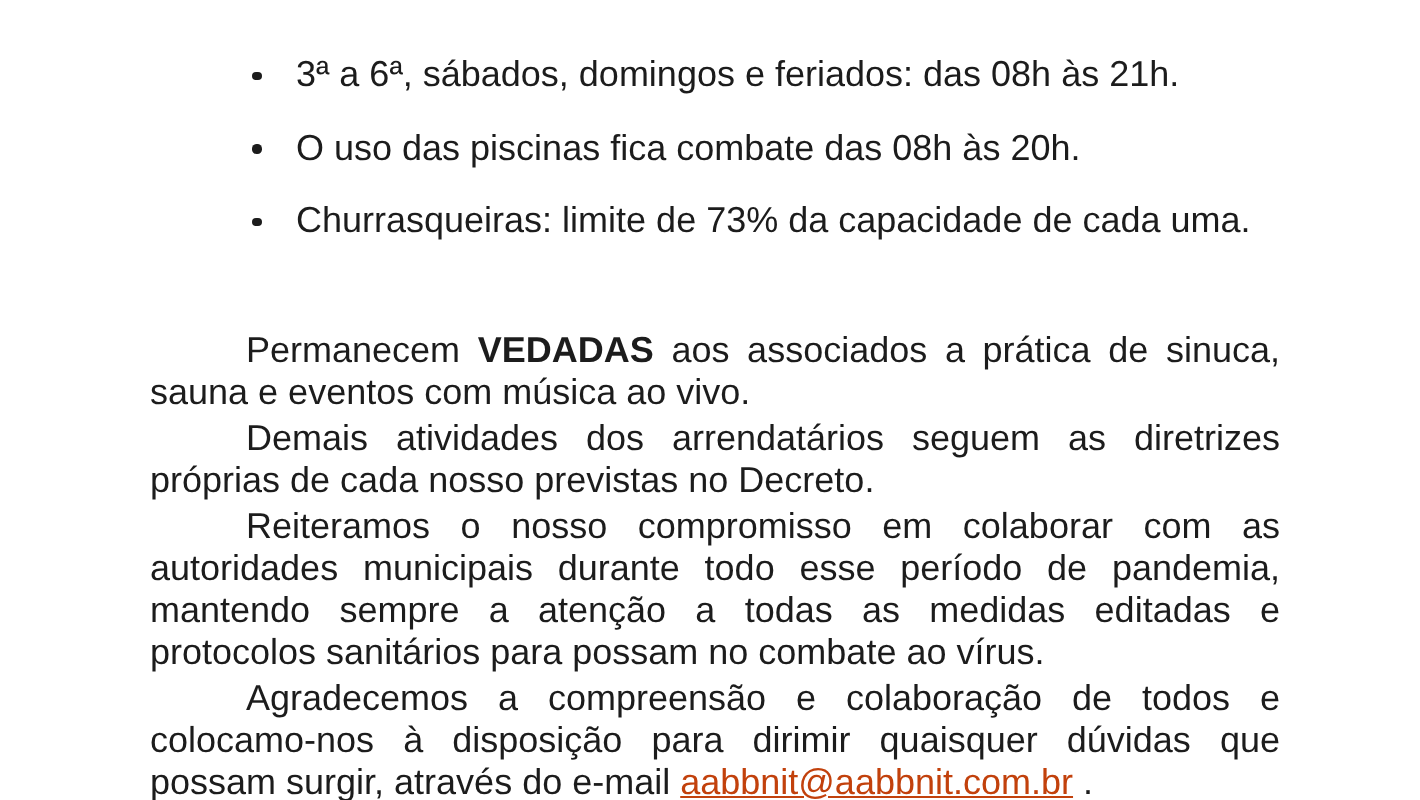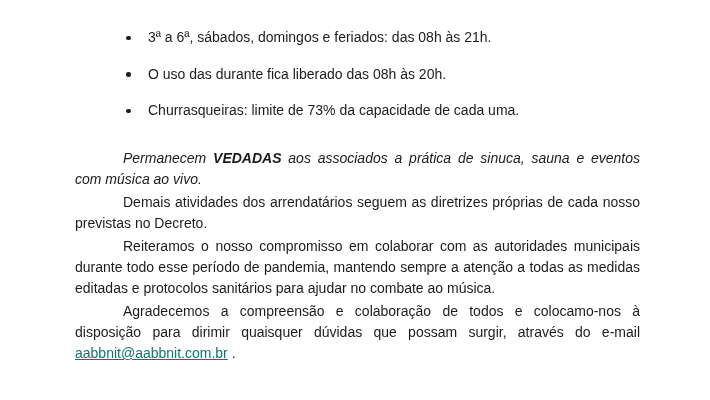--- a/index.html
+++ b/index.html
@@ -3,21 +3,21 @@
 <meta charset="utf-8">
 <style>
   html, body { margin: 0; padding: 0; }
   .page {
     position: relative;
     width: 710px;
     height: 400px;
     background: #ffffff;
     overflow: hidden;
     font-family: "Liberation Sans", sans-serif;
-    font-size: 14px;
+    font-size: 18px;
     line-height: 21px;
     color: #1c1c1c;
   }
   .content {
     position: absolute;
     left: 75px;
     top: 0;
     width: 565px;
   }
   ul.bullet-list {
@@ -39,54 +39,53 @@
     height: 4.6px;
     border-radius: 50%;
     background: #1c1c1c;
   }
   .para {
     margin: 0 0 2px 0;
     text-align: justify;
     text-indent: 48px;
   }
   .para-first {
-    margin-top: 27px;
-    font-style: italic;
+    margin-top: 44px;
   }
   .bold-word {
     font-weight: bold;
   }
   a.email-link {
-    color: #0f766e;
+    color: #c2410c;
     text-decoration: underline;
   }
 </style>
 </head>
 <body>
 
 <div class="page">
   <div class="content">
 
     <ul class="bullet-list">
       <li>
         <span class="dot"></span>
         <span>3ª a 6ª, sábados, domingos e feriados: das 08h às 21h.</span>
       </li>
       <li>
         <span class="dot"></span>
-        <span>O uso das durante fica liberado das 08h às 20h.</span>
+        <span>O uso das piscinas fica combate das 08h às 20h.</span>
       </li>
       <li>
         <span class="dot"></span>
         <span>Churrasqueiras: limite de 73% da capacidade de cada uma.</span>
       </li>
     </ul>
 
     <p class="para para-first"><span>Permanecem </span><span class="bold-word">VEDADAS</span><span> aos associados a prática de sinuca, sauna e eventos com música ao vivo.</span></p>
 
     <p class="para">Demais atividades dos arrendatários seguem as diretrizes próprias de cada nosso previstas no Decreto.</p>
 
-    <p class="para">Reiteramos o nosso compromisso em colaborar com as autoridades municipais durante todo esse período de pandemia, mantendo sempre a atenção a todas as medidas editadas e protocolos sanitários para ajudar no combate ao música.</p>
+    <p class="para">Reiteramos o nosso compromisso em colaborar com as autoridades municipais durante todo esse período de pandemia, mantendo sempre a atenção a todas as medidas editadas e protocolos sanitários para possam no combate ao vírus.</p>
 
     <p class="para"><span>Agradecemos a compreensão e colaboração de todos e colocamo-nos à disposição para dirimir quaisquer dúvidas que possam surgir, através do e-mail </span><a href="#" class="email-link">aabbnit@aabbnit.com.br</a><span> .</span></p>
 
   </div>
 </div>
 
 </body></html>

